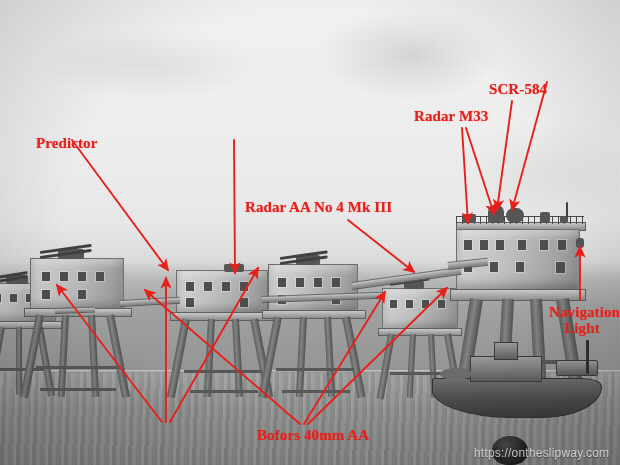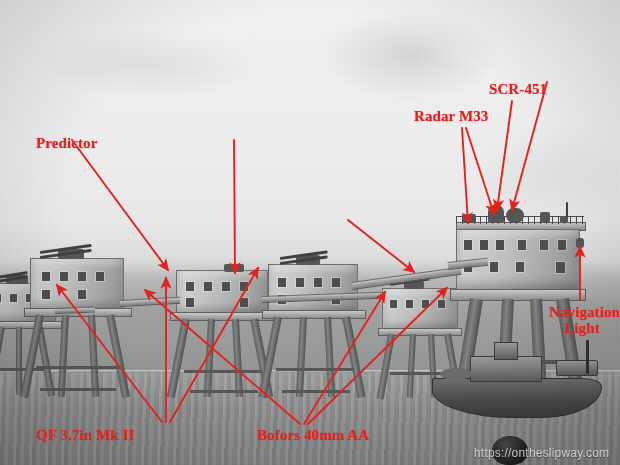--- a/index.html
+++ b/index.html
@@ -348,30 +348,30 @@
         <line x1="170" y1="422" x2="258" y2="268"></line>
         <line x1="300" y1="424" x2="145" y2="290"></line>
         <line x1="304" y1="424" x2="385" y2="292"></line>
         <line x1="308" y1="424" x2="447" y2="288"></line>
       </g>
   </svg>
 
   <div class="anno" style="left:36px;top:120px;font-size:15px;margin-top:16px;">Predictor</div>
 
 
+  <div class="anno" style="left:245px;top:200px;font-size:15px;">Radar  AA No 4 Mk III</div>
 
   <div class="anno" style="left:414px;top:109px;font-size:15px;">Radar M33</div>
 
-  <div class="anno" style="left:489px;top:82px;font-size:15px;">SCR-451</div>
+  <div class="anno" style="left:489px;top:82px;font-size:15px;">SCR-584</div>
 
 
   <div class="anno ctr" style="left:549px;top:305px;font-size:15px;width:66px;">
     <div>Navigation</div>
     <div>Light</div>
   </div>
 
-  <div class="anno" style="left:36px;top:428px;font-size:15px;">QF 3.7in Mk II</div>
 
   <div class="anno" style="left:213px;top:428px;font-size:15px;padding-left:44px;">Bofors 40mm AA</div>
 
   <div class="watermark" style="left:474px;top:446px;">https://ontheslipway.com</div>
 
 </div>
 
 </body></html>

